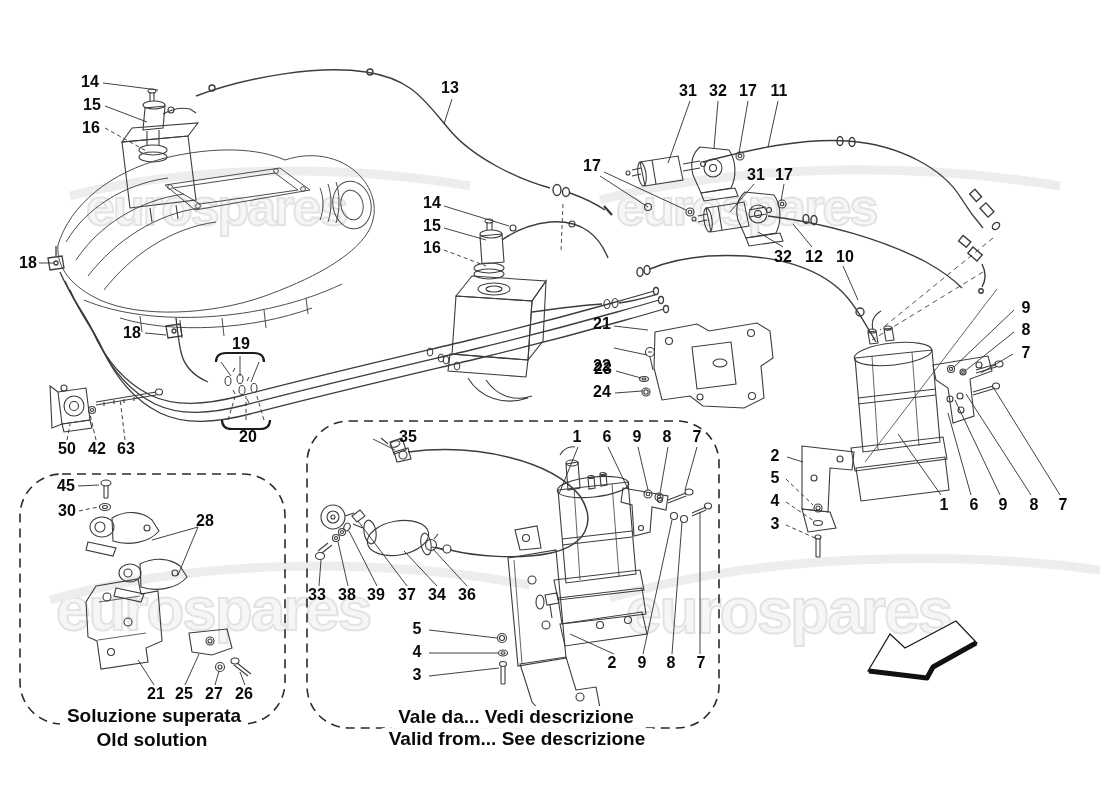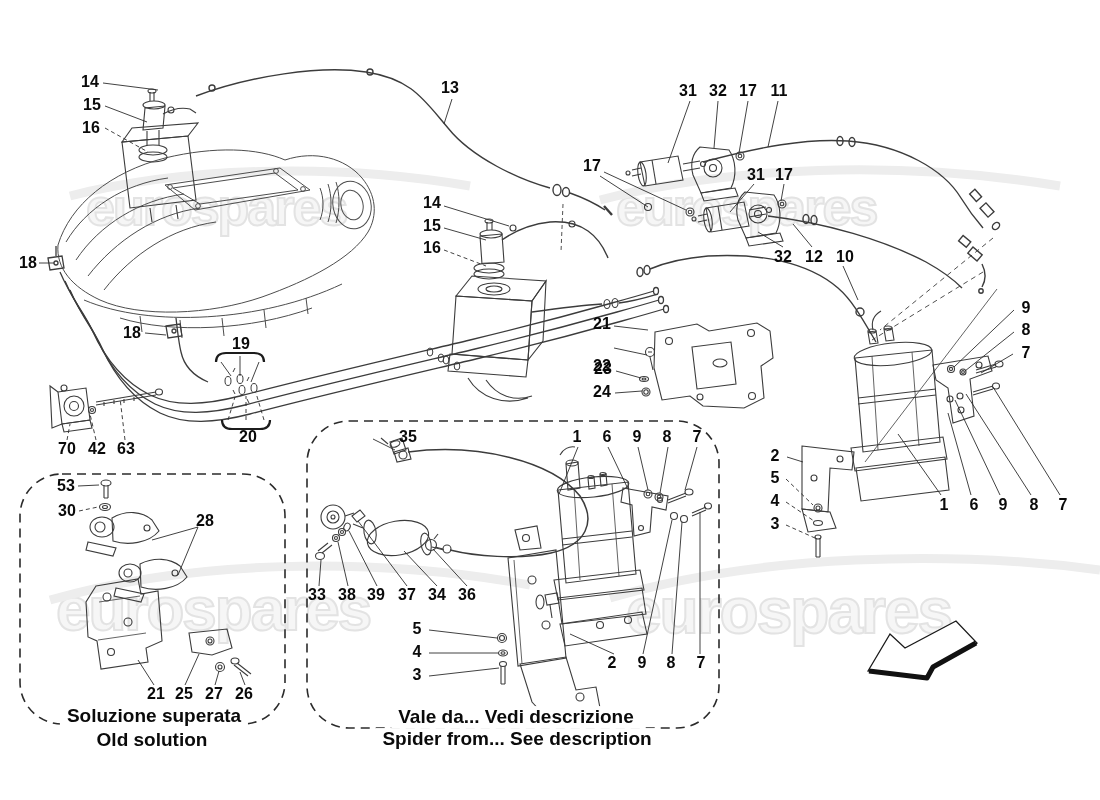--- a/index.html
+++ b/index.html
@@ -433,21 +433,21 @@
       <span class="part-label" style="left: 592px; top: 166px;">17</span>
       <span class="part-label" style="left: 756px; top: 175px;">31</span>
       <span class="part-label" style="left: 784px; top: 175px;">17</span>
       <span class="part-label" style="left: 783px; top: 257px;">32</span>
       <span class="part-label" style="left: 814px; top: 257px;">12</span>
       <span class="part-label" style="left: 845px; top: 257px;">10</span>
       <span class="part-label" style="left: 28px; top: 263px;">18</span>
       <span class="part-label" style="left: 132px; top: 333px;">18</span>
       <span class="part-label" style="left: 241px; top: 344px;">19</span>
       <span class="part-label" style="left: 248px; top: 437px;">20</span>
-      <span class="part-label" style="left: 67px; top: 449px;">70</span>
+      <span class="part-label" style="left: 67px; top: 449px;">50</span>
       <span class="part-label" style="left: 97px; top: 449px;">42</span>
       <span class="part-label" style="left: 126px; top: 449px;">63</span>
       <span class="part-label" style="left: 432px; top: 203px;">14</span>
       <span class="part-label" style="left: 432px; top: 226px;">15</span>
       <span class="part-label" style="left: 432px; top: 248px;">16</span>
       <span class="part-label" style="left: 602px; top: 324px;">21</span>
       <span class="part-label" style="left: 602px; top: 346px; margin-top: 20px;">22</span>
       <span class="part-label" style="left: 603px; top: 369px;">23</span>
       <span class="part-label" style="left: 602px; top: 392px;">24</span>
       <span class="part-label" style="left: 1026px; top: 308px;">9</span>
@@ -455,21 +455,21 @@
       <span class="part-label" style="left: 1026px; top: 353px;">7</span>
       <span class="part-label" style="left: 775px; top: 456px;">2</span>
       <span class="part-label" style="left: 775px; top: 478px;">5</span>
       <span class="part-label" style="left: 775px; top: 501px;">4</span>
       <span class="part-label" style="left: 775px; top: 524px;">3</span>
       <span class="part-label" style="left: 944px; top: 505px;">1</span>
       <span class="part-label" style="left: 974px; top: 505px;">6</span>
       <span class="part-label" style="left: 1003px; top: 505px;">9</span>
       <span class="part-label" style="left: 1034px; top: 505px;">8</span>
       <span class="part-label" style="left: 1063px; top: 505px;">7</span>
-      <span class="part-label" style="left: 66px; top: 486px;">53</span>
+      <span class="part-label" style="left: 66px; top: 486px;">45</span>
       <span class="part-label" style="left: 67px; top: 511px;">30</span>
       <span class="part-label" style="left: 205px; top: 521px;">28</span>
       <span class="part-label" style="left: 156px; top: 694px;">21</span>
       <span class="part-label" style="left: 184px; top: 694px;">25</span>
       <span class="part-label" style="left: 214px; top: 694px;">27</span>
       <span class="part-label" style="left: 244px; top: 694px;">26</span>
       <span class="part-label" style="left: 360px; top: 437px; margin-left: 48px;">35</span>
       <span class="part-label" style="left: 577px; top: 437px;">1</span>
       <span class="part-label" style="left: 607px; top: 437px;">6</span>
       <span class="part-label" style="left: 637px; top: 437px;">9</span>
@@ -486,14 +486,14 @@
       <span class="part-label" style="left: 417px; top: 675px;">3</span>
       <span class="part-label" style="left: 612px; top: 663px;">2</span>
       <span class="part-label" style="left: 642px; top: 663px;">9</span>
       <span class="part-label" style="left: 671px; top: 663px;">8</span>
       <span class="part-label" style="left: 701px; top: 663px;">7</span>
     </div>
 
   <div class="caption" style="left:154px;top:716px;text-align:right;">Soluzione superata</div>
   <div class="caption" style="left:152px;top:740px;">Old solution</div>
   <div class="caption" style="left:516px;top:717px;">Vale da... Vedi descrizione</div>
-  <div class="caption" style="left:517px;top:739px;">Spider from... See description</div>
+  <div class="caption" style="left:517px;top:739px;">Valid from... See descrizione</div>
 </div>
 
 </body></html>

